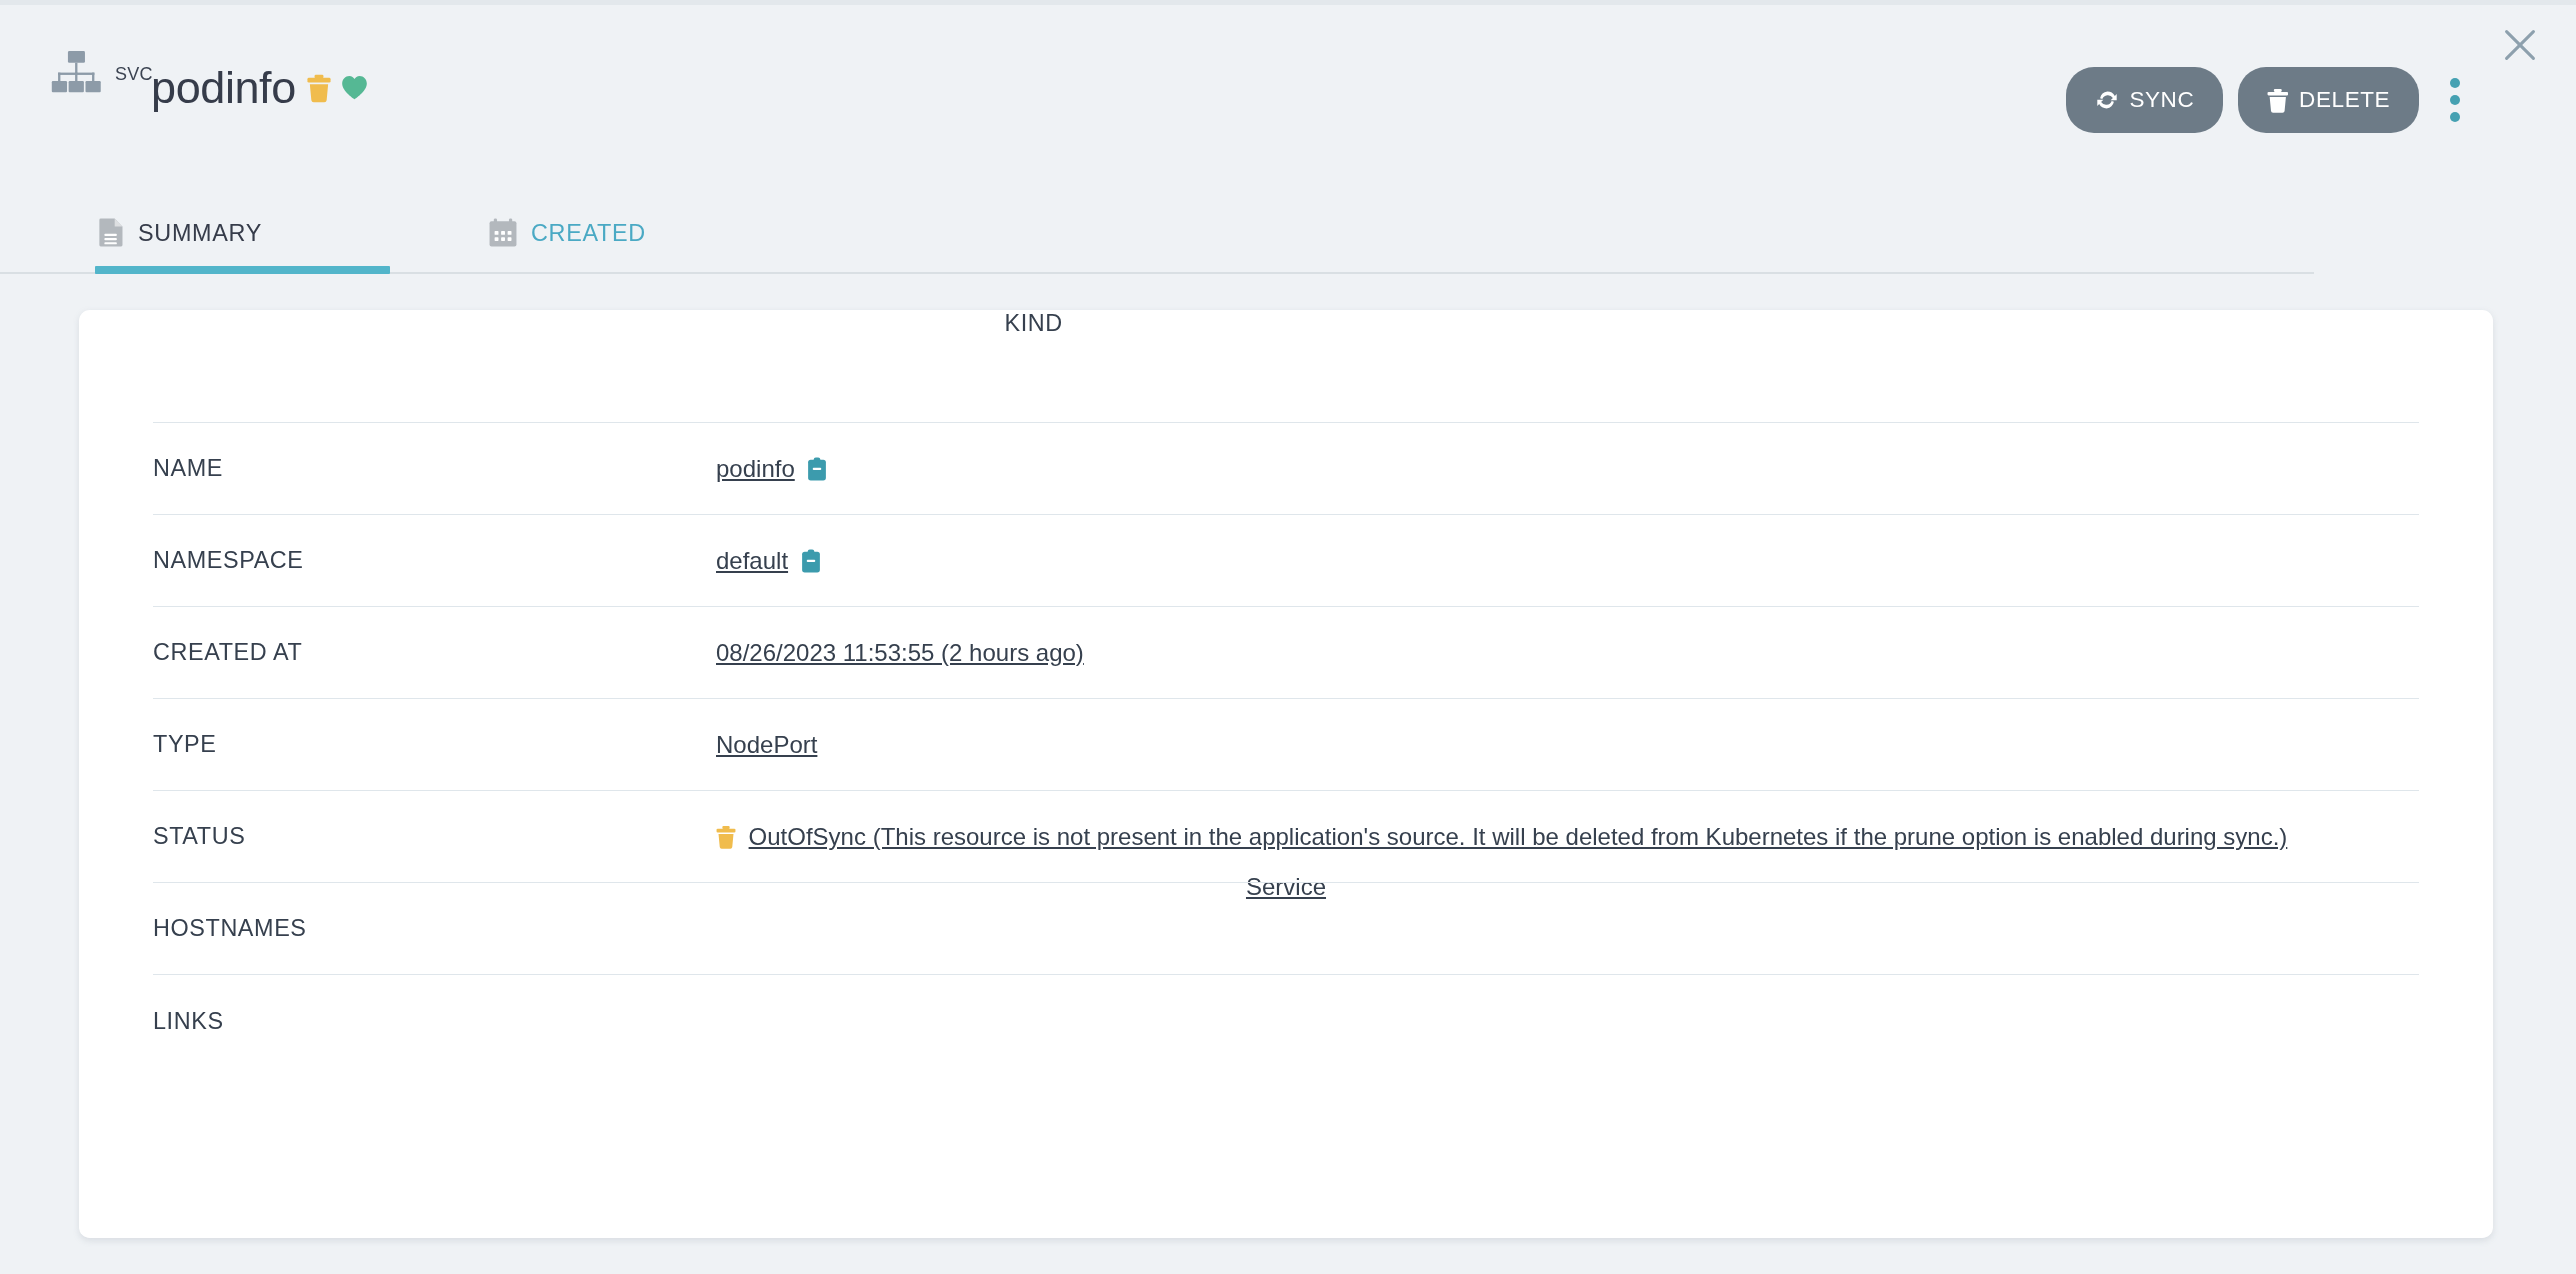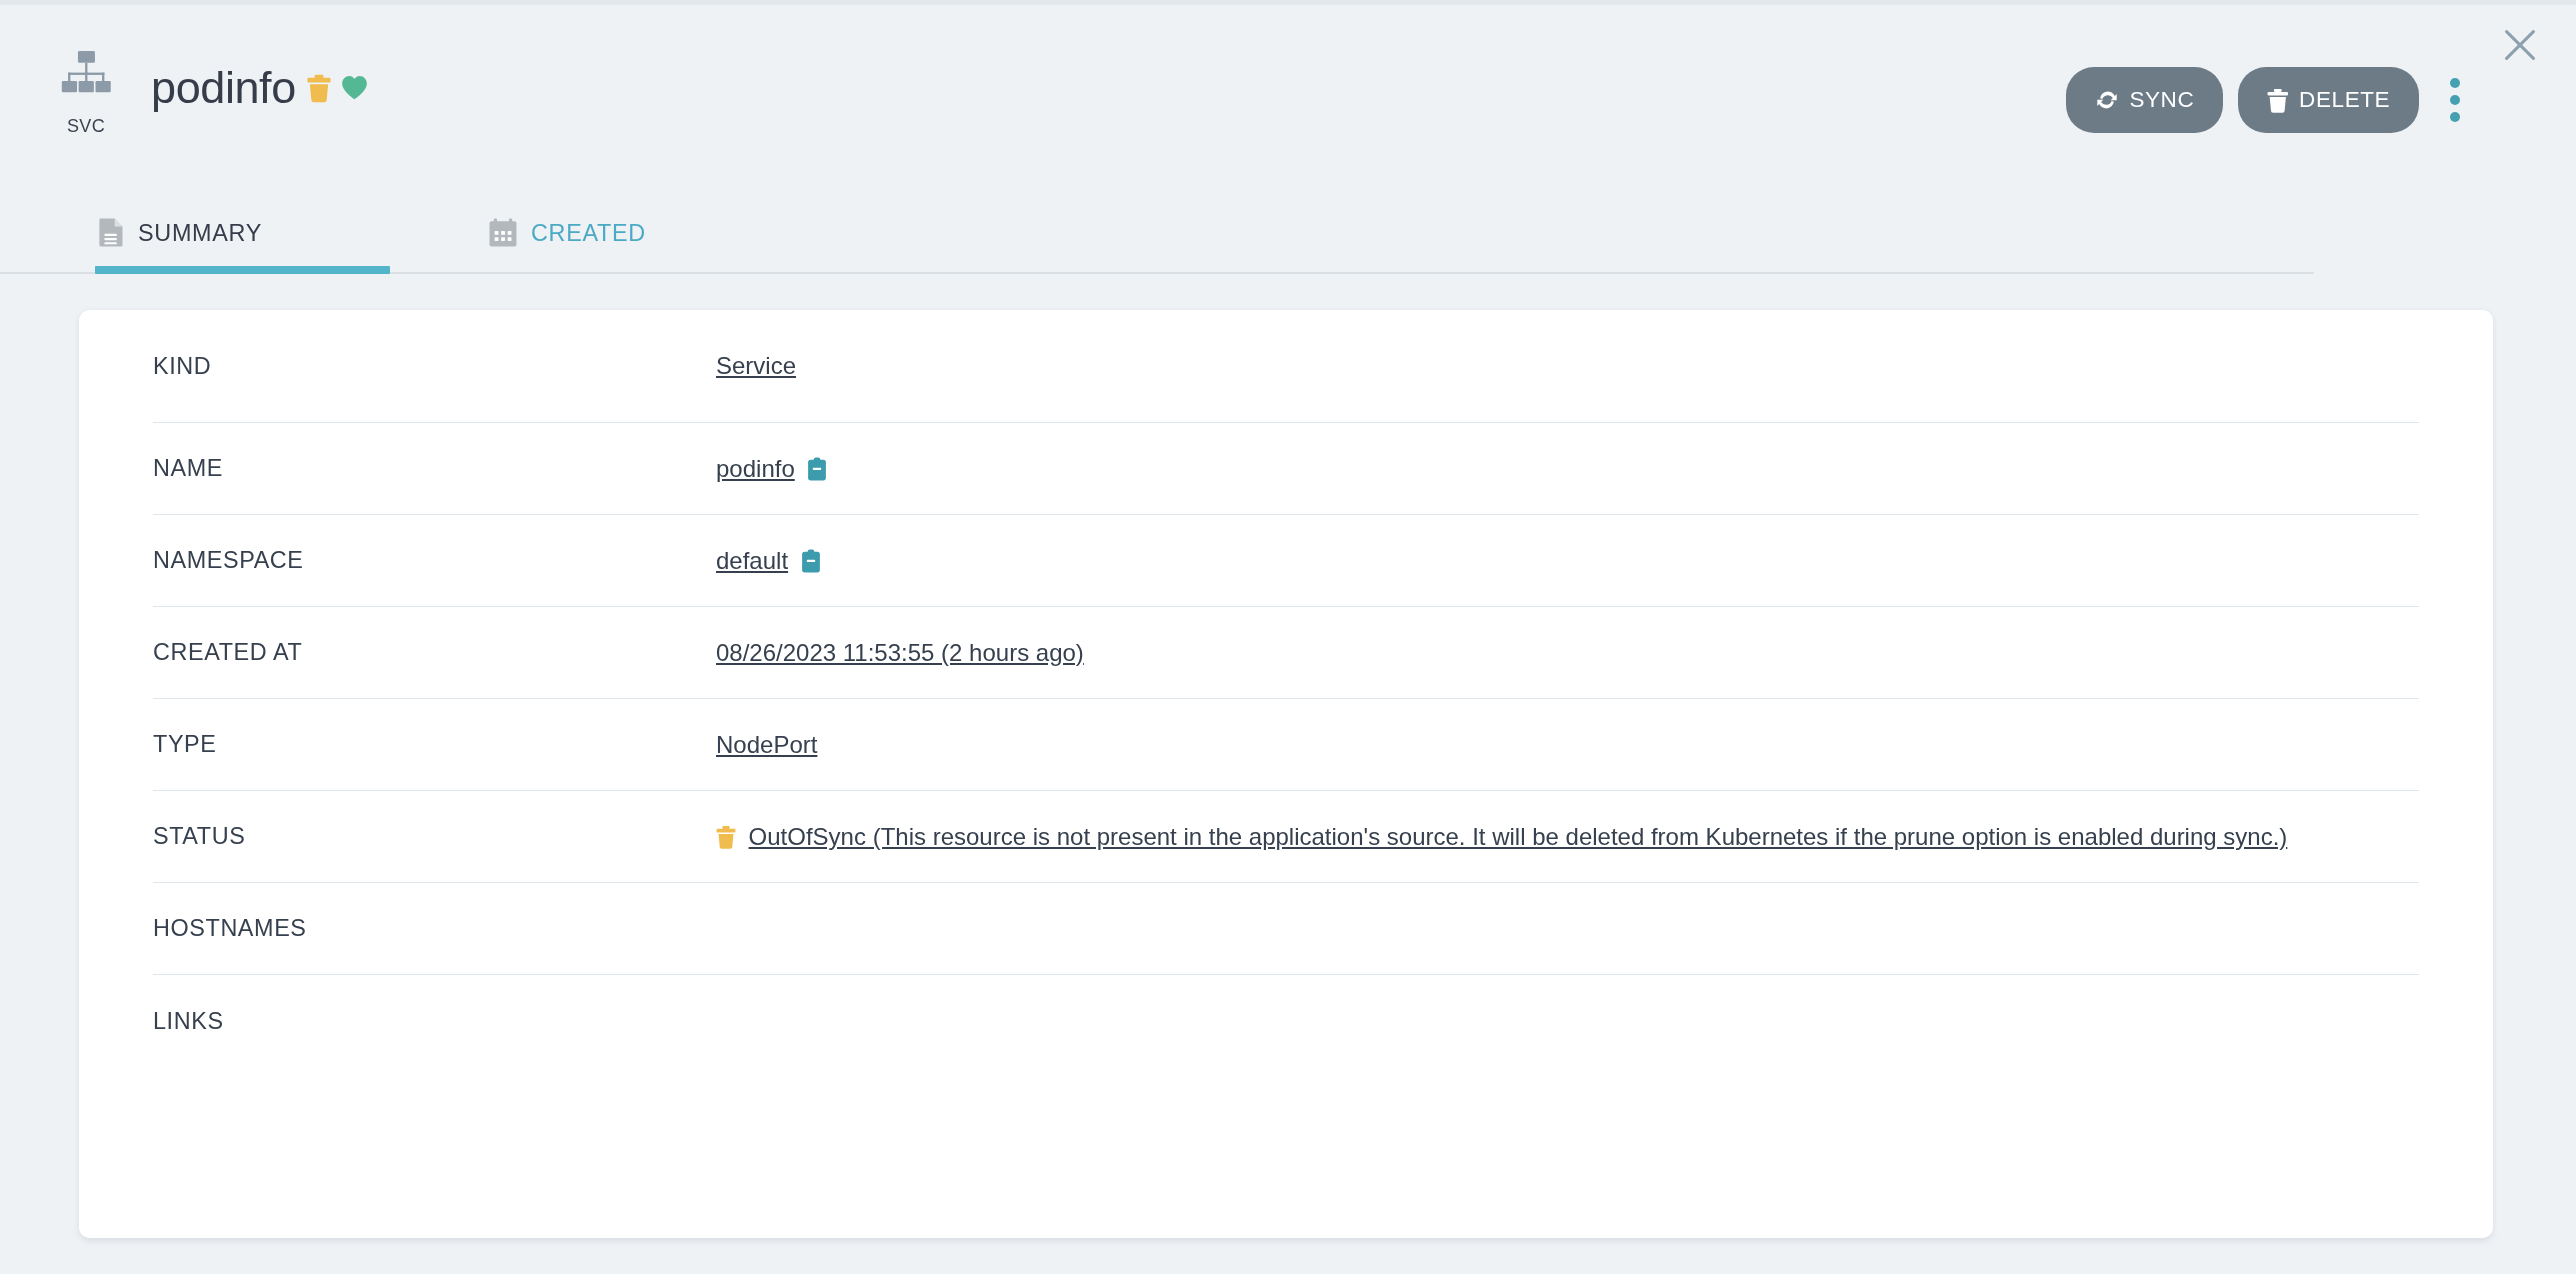--- a/index.html
+++ b/index.html
@@ -36,23 +36,23 @@
     height: 4.5px;
     background: #e3e8ec;
   }
 
   .kind-badge {
     position: absolute;
     left: 50px;
     top: 50px;
     width: 72px;
     display: flex;
-    flex-direction: column;
-    align-items: center;
-    gap: 20px;
+    flex-direction: row;
+    align-items: center;
+    gap: 13px;
   }
   .kind-badge svg { display: block; }
   .kind-badge-label {
     font-size: 18px;
     letter-spacing: 0.3px;
     color: #3b4351;
     line-height: 1;
   }
 
   .title-wrap {
@@ -182,21 +182,21 @@
     padding: 0 74px;
   }
 
   .row {
     position: relative;
     height: 92px;
     display: flex;
     align-items: center;
     border-bottom: 1.8px solid #dfe6eb;
   }
-  .row:first-child { height: 113px; }
+  .row:first-child { height: 113px; flex-direction: column; }
   .row:last-child { border-bottom: none; }
 
   .row-label {
     width: 563px;
     flex: 0 0 563px;
     font-size: 23.4px;
     letter-spacing: 0.6px;
     color: #36404e;
   }
   .row-value {

